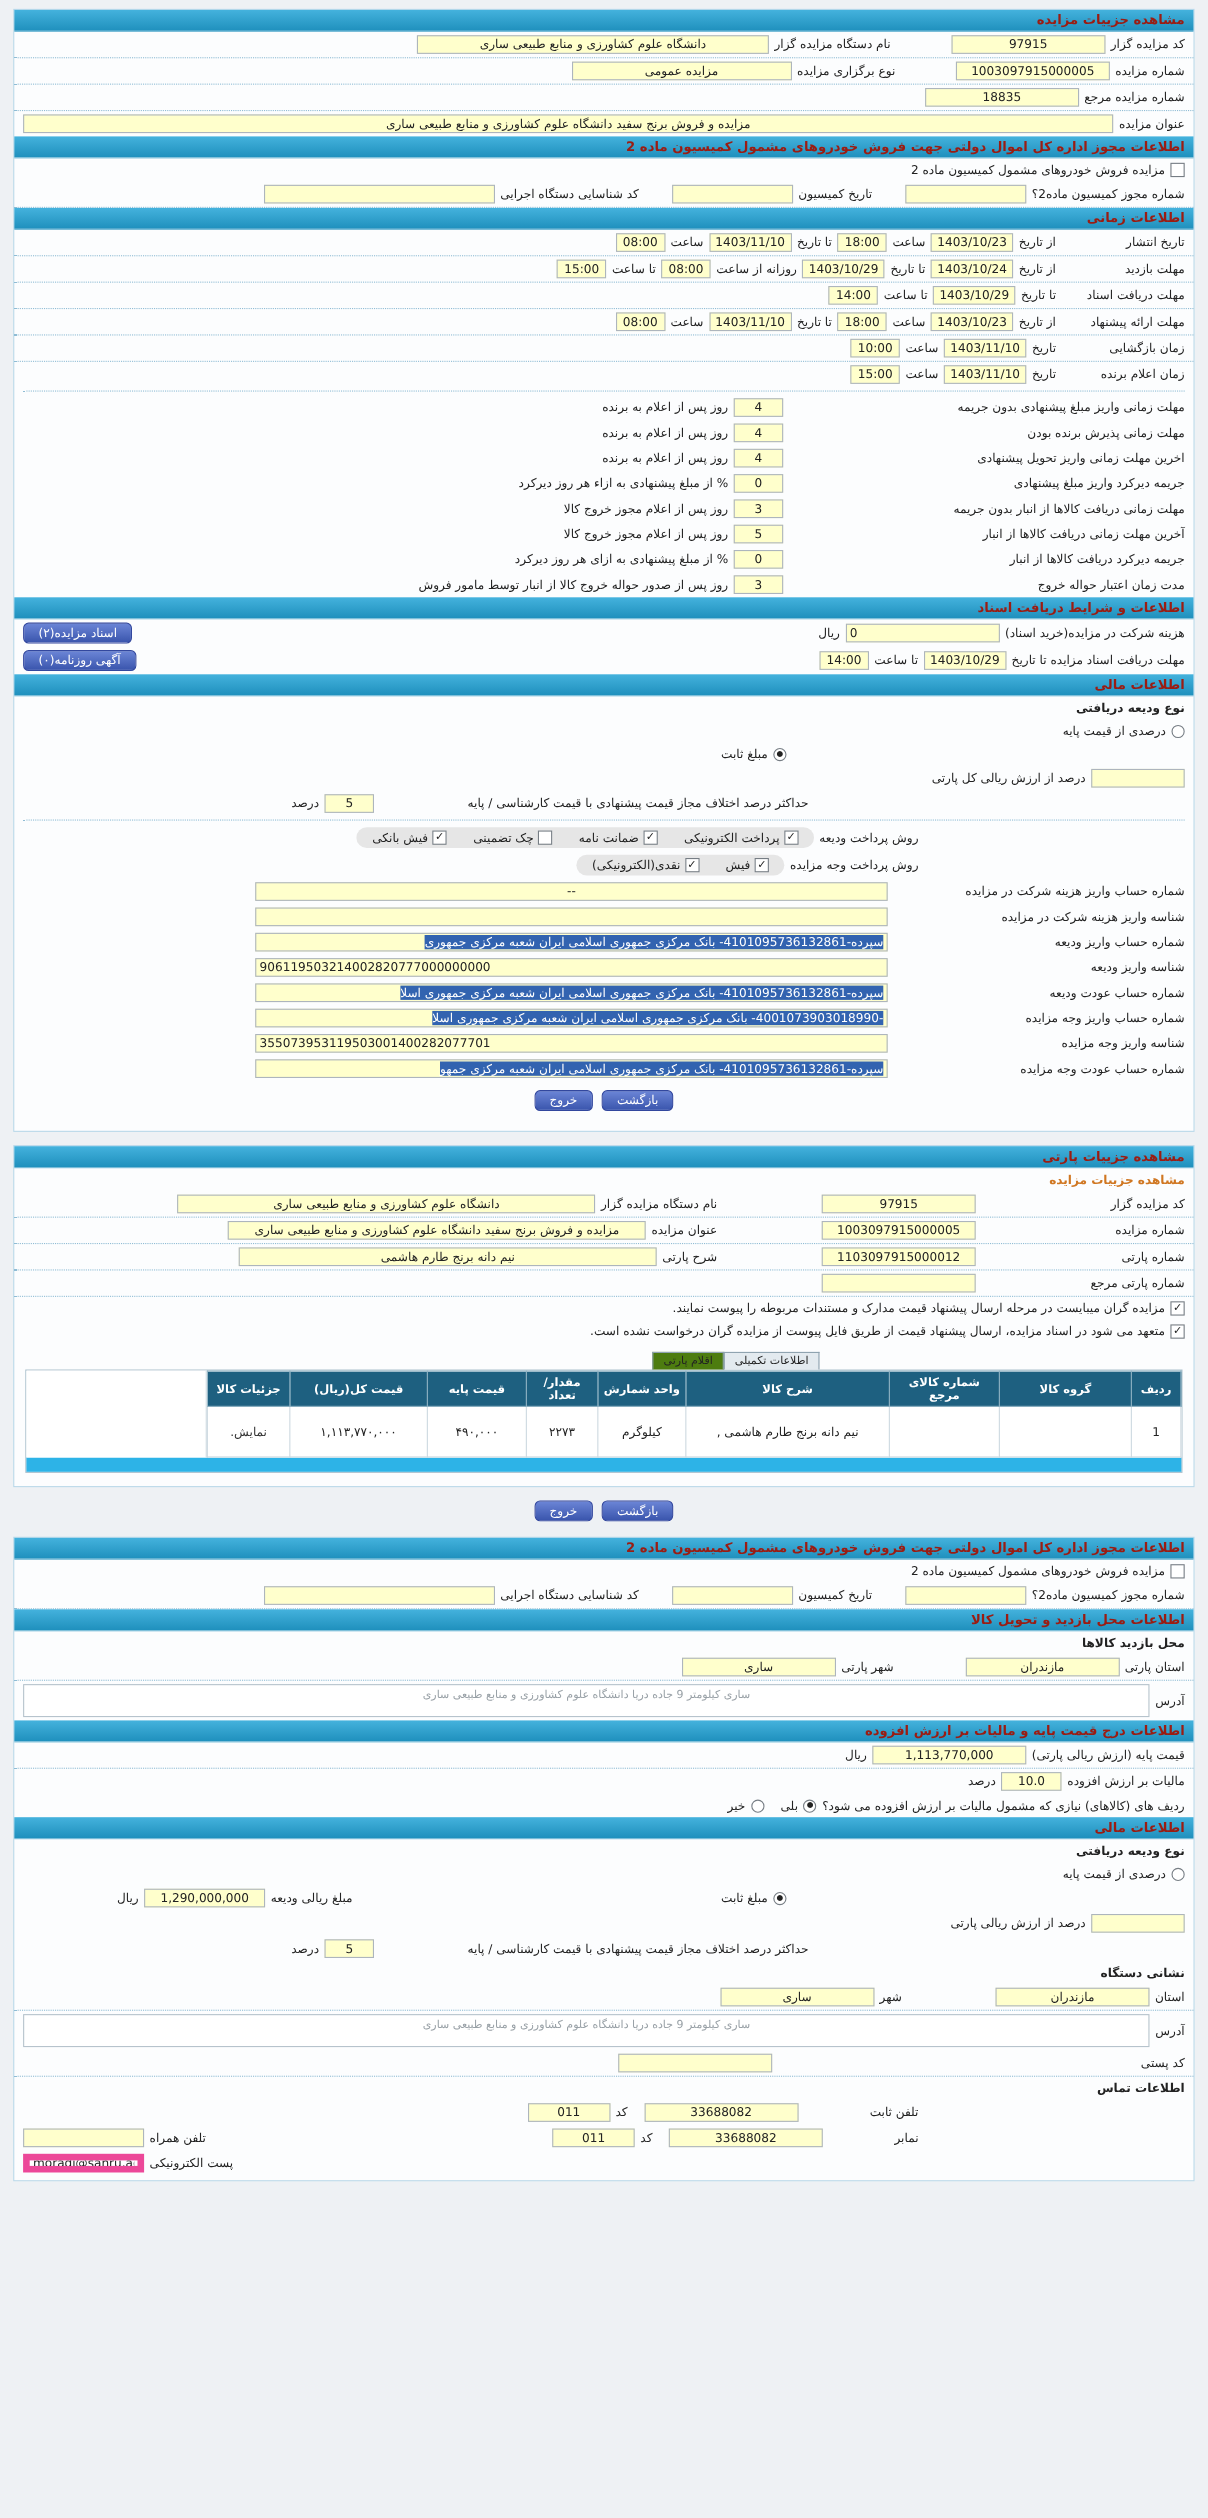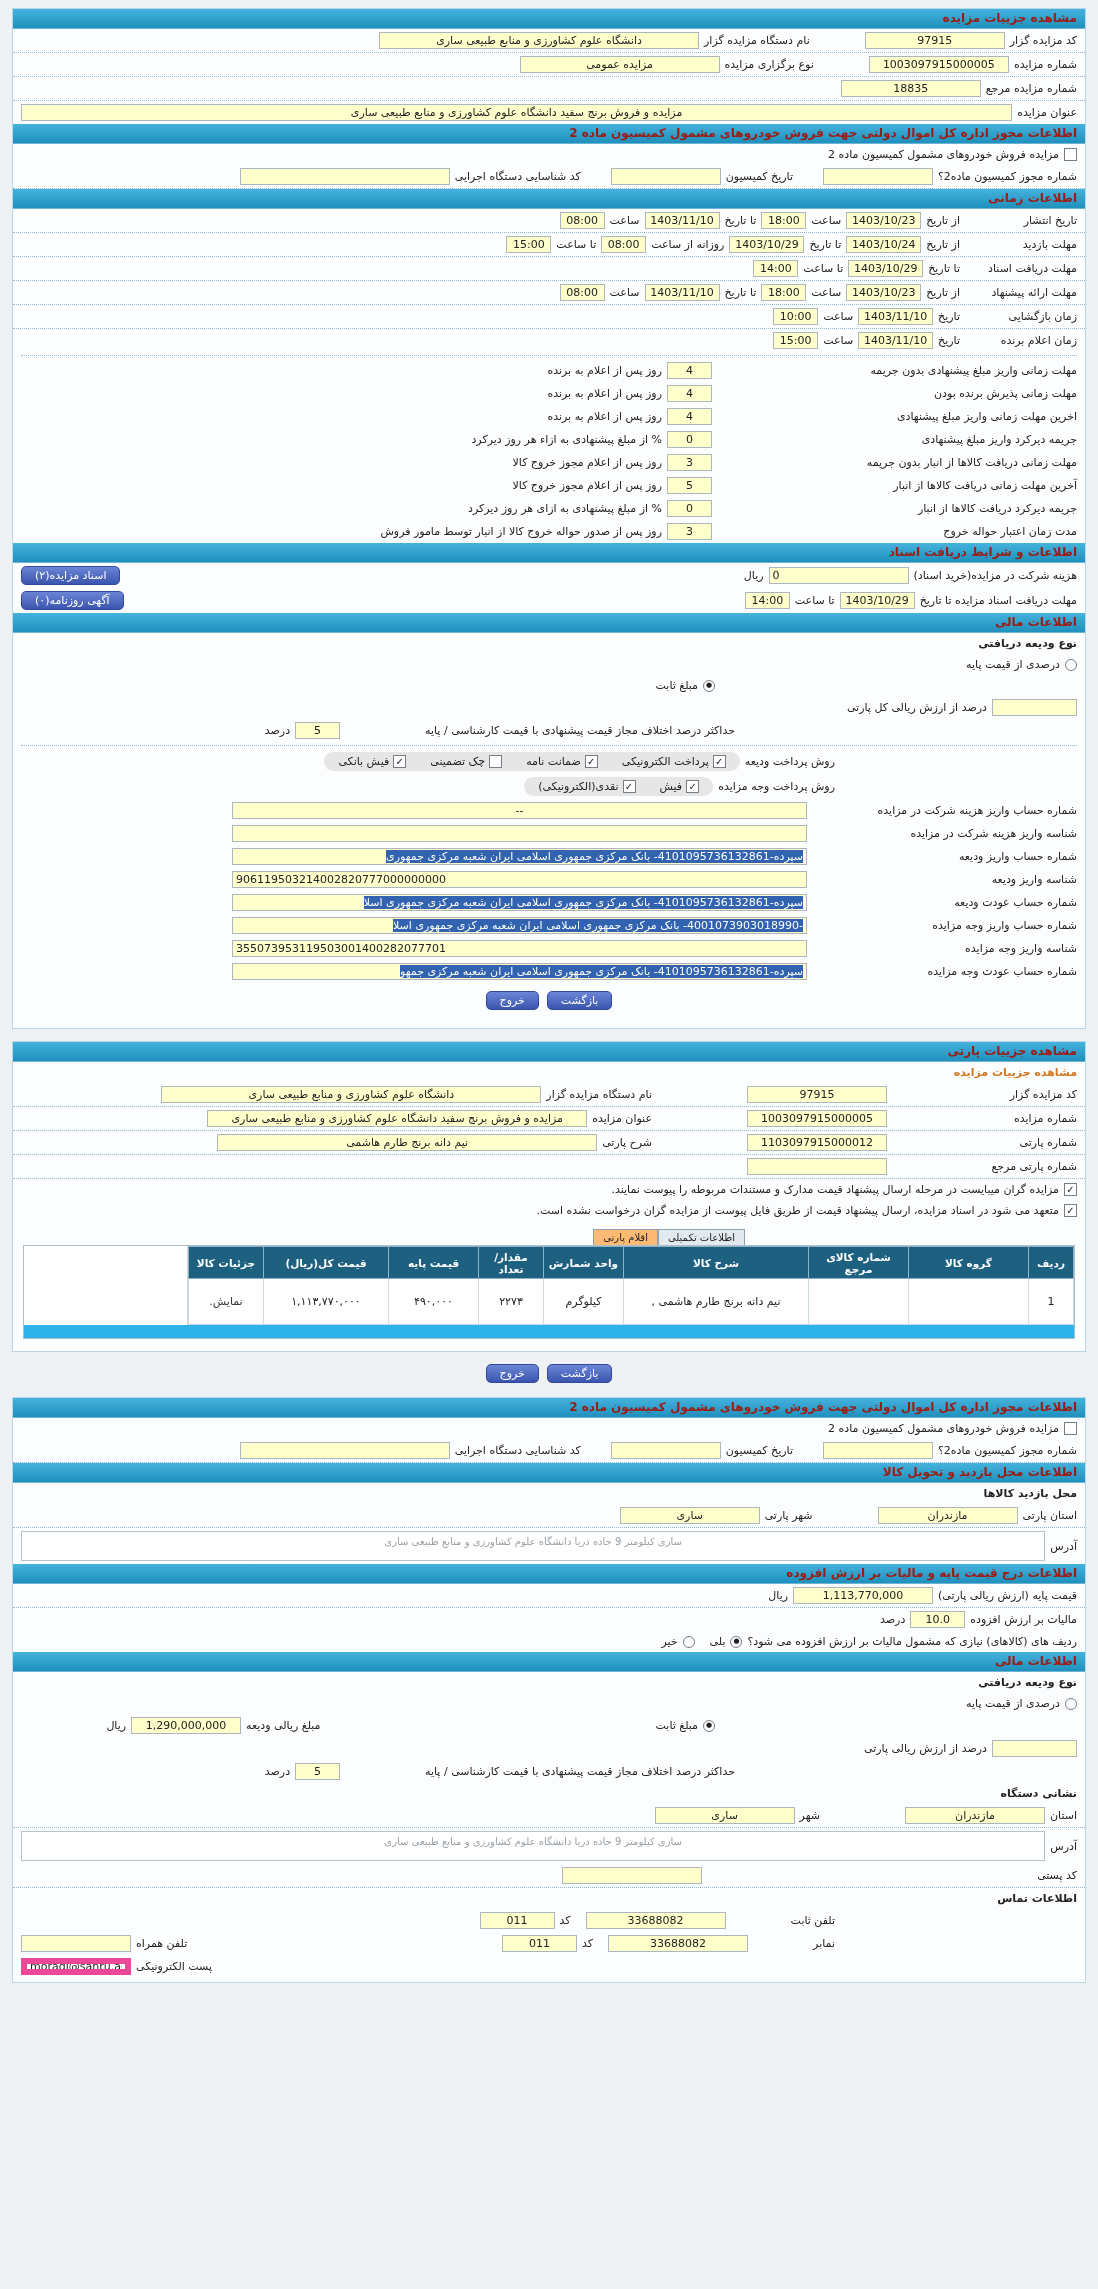--- a/index.html
+++ b/index.html
@@ -56,21 +56,21 @@
   .pill{background:#e6e6e6;border-radius:12px;padding:3px 14px;display:inline-flex;gap:24px;align-items:center}
   .pitem{display:inline-flex;gap:4px;align-items:center}
   .link{color:#d07722;font-weight:bold;cursor:pointer;text-decoration:none}
   .hl{background:#3263b0;color:#fff}
   .bigbox{
     flex:1;min-height:30px;background:#fff;border:1px solid #b6c3cc;color:#98a0a6;
     font-size:10px;text-align:center;padding:4px 6px;
   }
   .tabs{display:flex;padding:8px 340px 0 0}
   .tab{border:1px solid #8fa3b0;border-bottom:none;background:#e3eaef;padding:2px 9px;font-size:10px;cursor:pointer}
-  .tab.active{background:#fdba74}
+  .tab.active{background:#4d7c0f}
   .tblwrap{margin:0 10px 8px;border:1px solid #a9bfcc;background:#fff}
   .tblflex{display:flex}
   table.items{border-collapse:collapse;width:885px;table-layout:fixed;flex:none}
   table.items th{
     background:#1e6080;color:#fff;font-weight:bold;font-size:10.5px;
     padding:2px;border:1px solid #8fb3c4;height:32px;margin-left:22px;
   }
   table.items td{border:1px solid #cdd9e0;padding:3px;height:46px;font-size:11px;text-align:center;background:#fff}
   .gutter{flex:1;background:#fff;border-right:1px solid #cdd9e0}
   .cyan{height:13px;background:#2db3e7}
@@ -179,21 +179,21 @@
     <span class="lbl dlbl">مهلت زمانی واریز مبلغ پیشنهادی بدون جریمه</span>
     <input class="inp c w45" readonly="" value="4" style="">
     <span class="lbl">روز پس از اعلام به برنده</span>
   </div>
   <div class="row">
     <span class="lbl dlbl">مهلت زمانی پذیرش برنده بودن</span>
     <input class="inp c w45" readonly="" value="4" style="">
     <span class="lbl">روز پس از اعلام به برنده</span>
   </div>
   <div class="row">
-    <span class="lbl dlbl">اخرین مهلت زمانی واریز مبلغ پیشنهادی</span>
+    <span class="lbl dlbl">اخرین مهلت زمانی واریز تحویل پیشنهادی</span>
     <input class="inp c w45" readonly="" value="4" style="">
     <span class="lbl">روز پس از اعلام به برنده</span>
   </div>
   <div class="row">
     <span class="lbl dlbl">جریمه دیرکرد واریز مبلغ پیشنهادی</span>
     <input class="inp c w45" readonly="" value="0" style="">
     <span class="lbl">% از مبلغ پیشنهادی به ازاء هر روز دیرکرد</span>
   </div>
   <div class="row">
     <span class="lbl dlbl">مهلت زمانی دریافت کالاها از انبار بدون جریمه</span>

